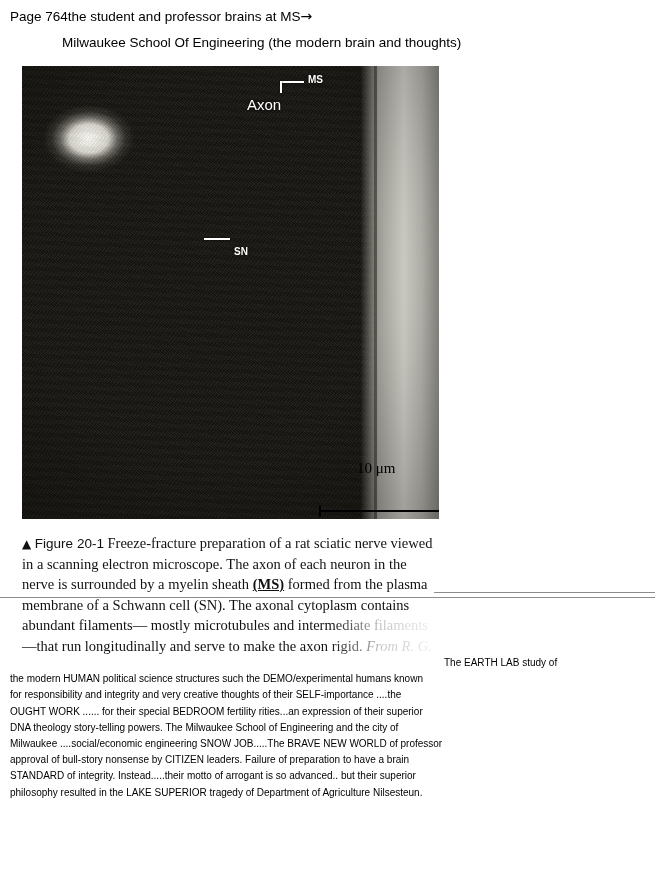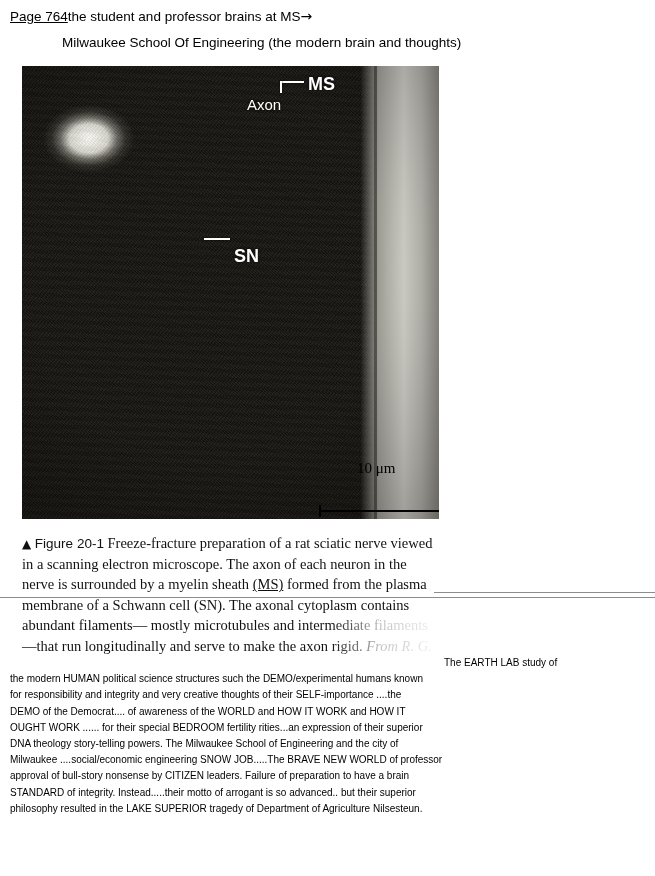--- a/index.html
+++ b/index.html
@@ -18,21 +18,20 @@
 
   
   .header-line-1 {
     position: absolute;
     left: 10px;
     top: 8px;
     font-size: 13.5px;
     white-space: nowrap;
   }
   .header-line-1 .page-label {
-    text-decoration: underline;
     text-align: center;
   }
   .header-line-1 .title-text {
   }
   .arrow-glyph {
     font-family: "DejaVu Sans", sans-serif;
     font-size: 14px;
   }
   .header-line-2 {
     position: absolute;
@@ -102,21 +101,21 @@
     inset: 0;
     background: radial-gradient(ellipse at 45% 45%, rgba(0,0,0,0) 55%, rgba(0,0,0,0.28) 100%);
   }
 
   
   .fig-label {
     position: absolute;
     color: #ffffff;
     font-family: "Liberation Sans", sans-serif;
     font-weight: bold;
-    font-size: 18px;
+    font-size: 10px;
     text-shadow: 0 0 3px rgba(0,0,0,0.9);
     white-space: nowrap;
   }
   .label-ms { left: 286px; top: 8px; }
   .label-axon { left: 225px; top: 30px; font-weight: normal; font-size: 15px;}
   .label-sn { left: 212px; top: 180px; }
 
   .leader {
     position: absolute;
     background: #ffffff;
@@ -166,21 +165,21 @@
   .caption .tri {
     font-family: "DejaVu Sans", sans-serif;
     font-size: 12px;
   }
   .caption .fig-no {
     font-family: "Liberation Sans", sans-serif;
     font-weight: normal;
     font-size: 13.5px;
   }
   .caption .ital { font-style: italic; }
-  .caption .u { text-decoration: underline; }
+  .caption .u { text-decoration: underline; font-weight: bold; }
   .caption-fade {
     position: absolute;
     left: 330px;
     top: 610px;
     width: 115px;
     height: 52px;
     background: linear-gradient(90deg, rgba(255,255,255,0) 0%, rgba(255,255,255,0.75) 45%, rgba(255,255,255,0.98) 100%);
     pointer-events: none;
   }
 
@@ -263,20 +262,19 @@
 </div>
 <div class="caption-fade"></div>
 
 <div class="fold-line"></div>
 <div class="fold-line-2"></div>
 
 <div class="body-text">
   <div class="body-line lead">The EARTH LAB study of</div>
   <div class="body-line">the modern HUMAN political science structures  such the DEMO/experimental  humans  known</div>
   <div class="body-line">for responsibility  and integrity  and very creative  thoughts of their  SELF-importance  ....the</div>
-  <div class="body-line">DEMO  of the  Democrat....  of  awareness of the WORLD and HOW  IT  WORK     and HOW IT</div>
   <div class="body-line">OUGHT WORK ......  for their special  BEDROOM  fertility rities...an expression of their superior</div>
   <div class="body-line">DNA  theology  story-telling powers.   The Milwaukee School of Engineering  and the   city  of</div>
   <div class="body-line">Milwaukee ....social/economic engineering  SNOW JOB.....The BRAVE NEW WORLD  of professor</div>
   <div class="body-line">approval of bull-story nonsense by CITIZEN  leaders.  Failure of preparation to have a  brain</div>
   <div class="body-line">STANDARD  of  integrity.    Instead.....their  motto  of arrogant is so advanced.. but their  superior</div>
   <div class="body-line">philosophy resulted in the  LAKE SUPERIOR tragedy of   Department of Agriculture Nilsesteun.</div>
 </div>
 
 </body></html>

